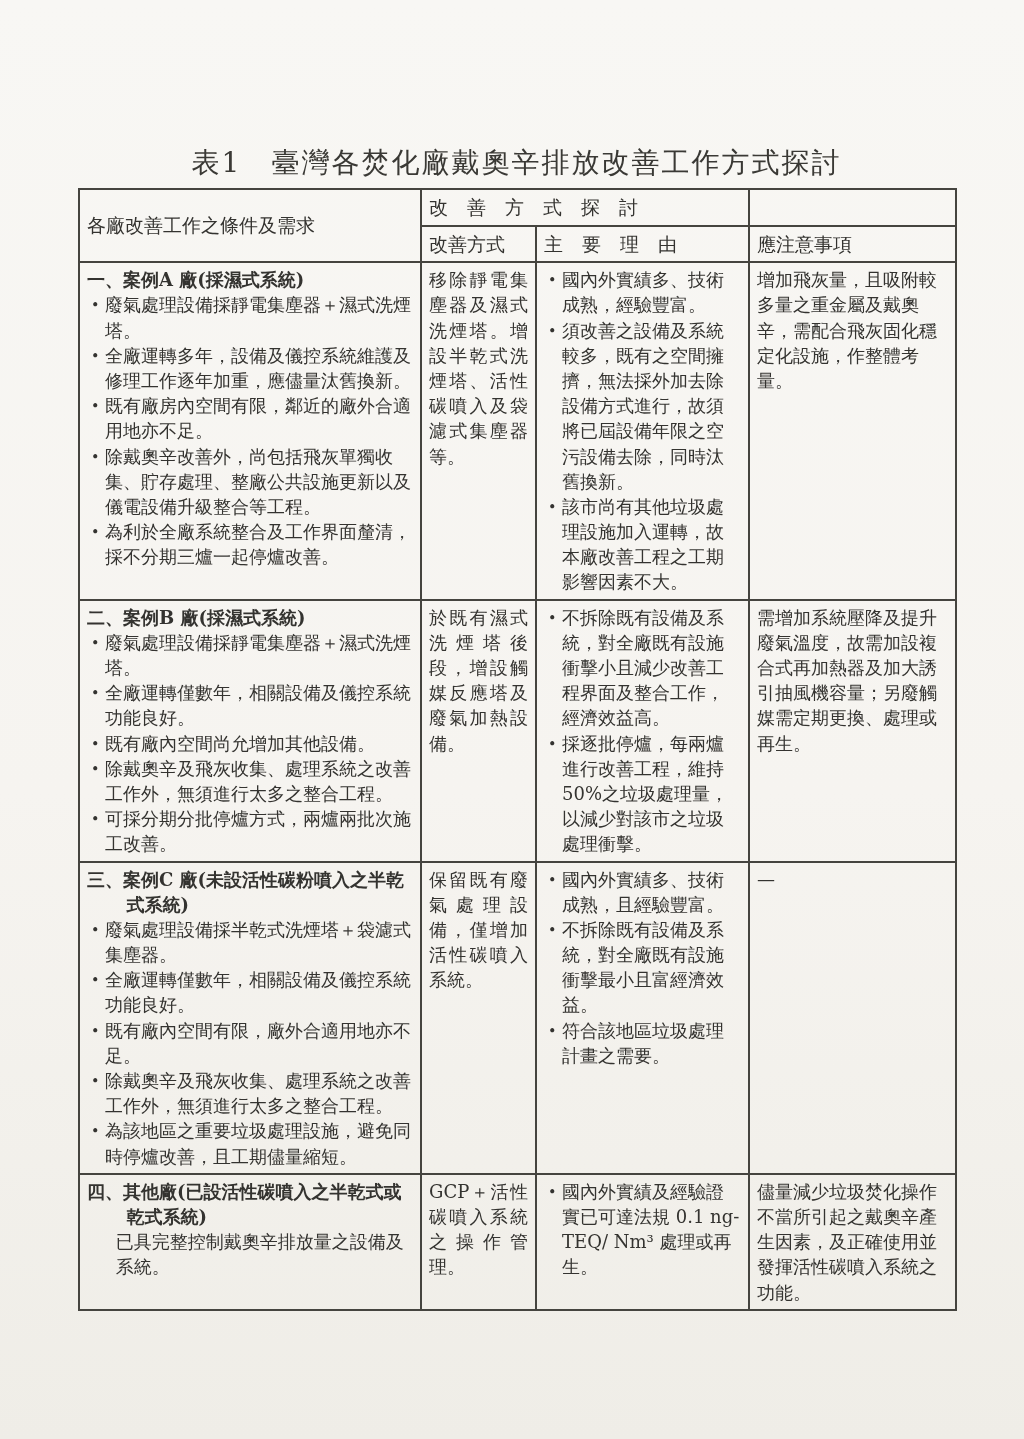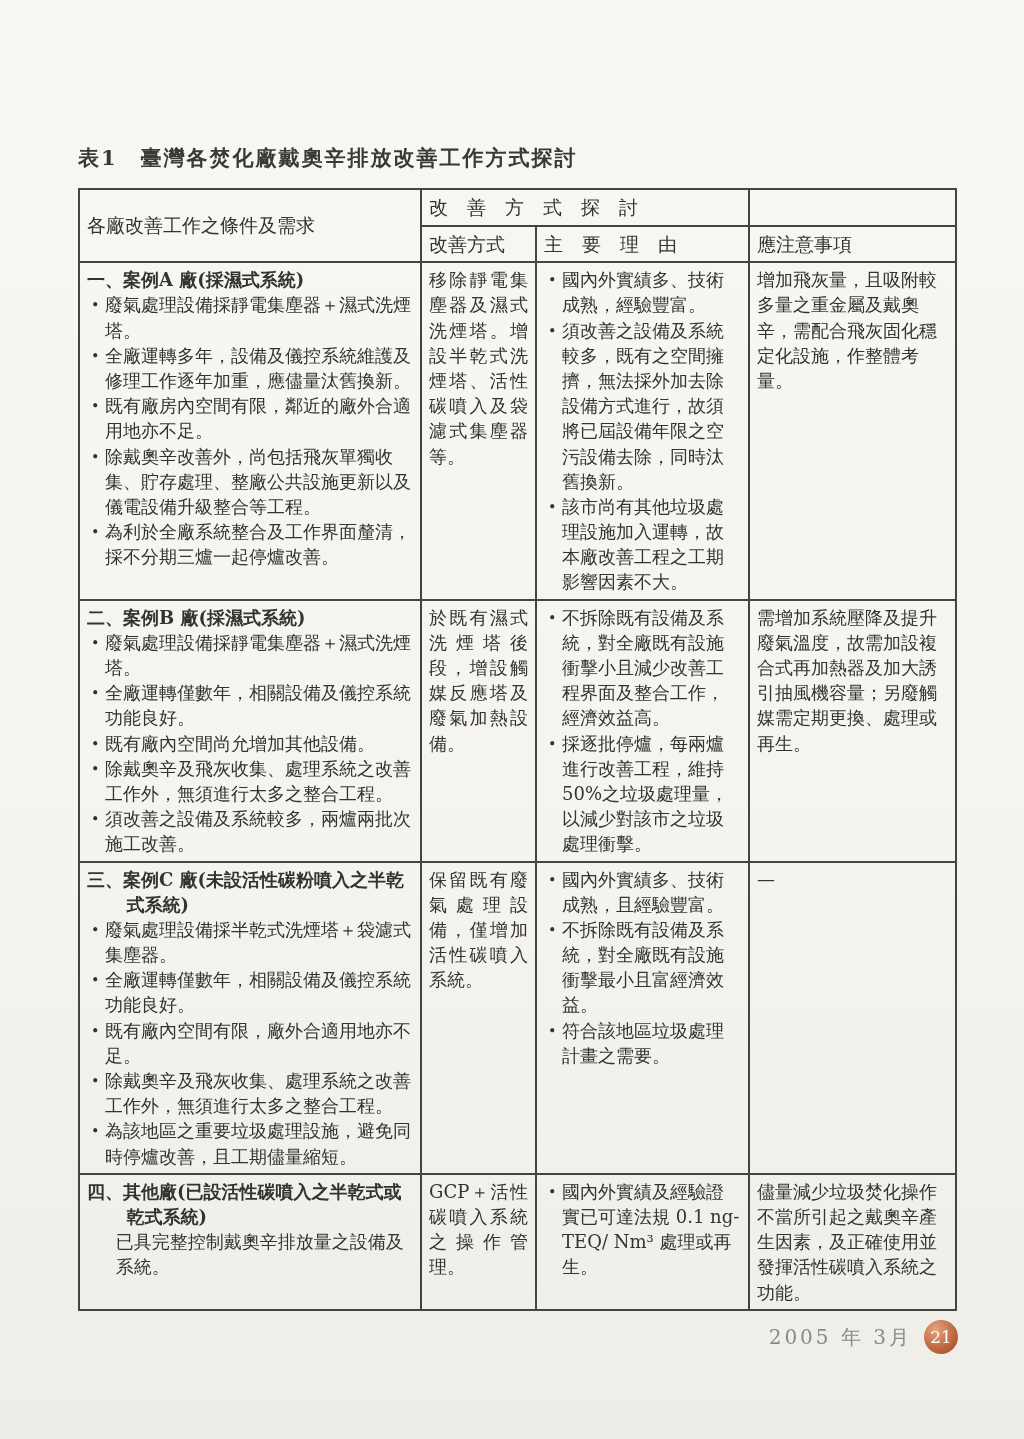--- a/index.html
+++ b/index.html
@@ -25,21 +25,21 @@
   }
   .journal-title { position:absolute; left:74px; top:18px; font-size:23px; letter-spacing:1.5px; color:#4b4a47; white-space:nowrap; }
   .header-rule { position:absolute; left:74px; top:53px; width:820px; height:2px;
     background:linear-gradient(90deg,#8f8f8d,#bdbcb9 65%,rgba(200,200,198,0)); }
   .header-accent { position:absolute; left:22px; top:59px; width:868px; height:7px; border-radius:3px;
     background:linear-gradient(90deg,rgba(222,138,60,.30),rgba(222,138,60,.95) 16%,rgba(231,162,92,.60) 52%,rgba(240,196,150,.28) 82%,rgba(240,196,150,0)); }
 
   
   .table-title {
     position:absolute; left:78px; top:144px; width:877px;
-    font-size:21px; letter-spacing:2px; color:#3a3935;font-weight:bold;
+    text-align:center; font-size:28px; letter-spacing:2px; color:#3a3935;
   }
 
   
   .main-table {
     position:absolute; left:78px; top:188px; width:877px;
     border-collapse:collapse; table-layout:fixed;
     font-size:18px; line-height:1.4; color:#343330;
   }
   .main-table col.c1 { width:342px; }
   .main-table col.c2 { width:115px; }
@@ -132,21 +132,21 @@
     </tr>
 
     <tr class="r1">
       <td>
         <p class="row-title">二、案例B 廠(採濕式系統)</p>
         <ul class="bullets">
               <li>廢氣處理設備採靜電集塵器＋濕式洗煙塔。</li>
               <li>全廠運轉僅數年，相關設備及儀控系統功能良好。</li>
               <li>既有廠內空間尚允增加其他設備。</li>
               <li>除戴奧辛及飛灰收集、處理系統之改善工作外，無須進行太多之整合工程。</li>
-              <li>須改善之設備及系統較多，兩爐兩批次施工改善。</li>
+              <li>可採分期分批停爐方式，兩爐兩批次施工改善。</li>
             </ul>
       </td>
       <td class="method-cell">
         <p>於既有濕式洗煙塔後段，增設觸媒反應塔及廢氣加熱設備。</p>
       </td>
       <td>
         <ul class="bullets">
               <li>不拆除既有設備及系統，對全廠既有設施衝擊小且減少改善工程界面及整合工作，經濟效益高。</li>
               <li>採逐批停爐，每兩爐進行改善工程，維持50%之垃圾處理量，以減少對該市之垃圾處理衝擊。</li>
             </ul>
@@ -196,18 +196,14 @@
               <li>國內外實績及經驗證實已可達法規 0.1 ng-TEQ/ Nm³ 處理或再生。</li>
             </ul>
       </td>
       <td>
         <p>儘量減少垃圾焚化操作不當所引起之戴奧辛產生因素，及正確使用並發揮活性碳噴入系統之功能。</p>
       </td>
     </tr>
   </tbody>
     </table>
 
-  <div class="footer">
-    <span class="footer-date">2005 年 3月</span>
-    <span class="page-badge">21</span>
-  </div>
 
 </div>
 
 </body></html>

